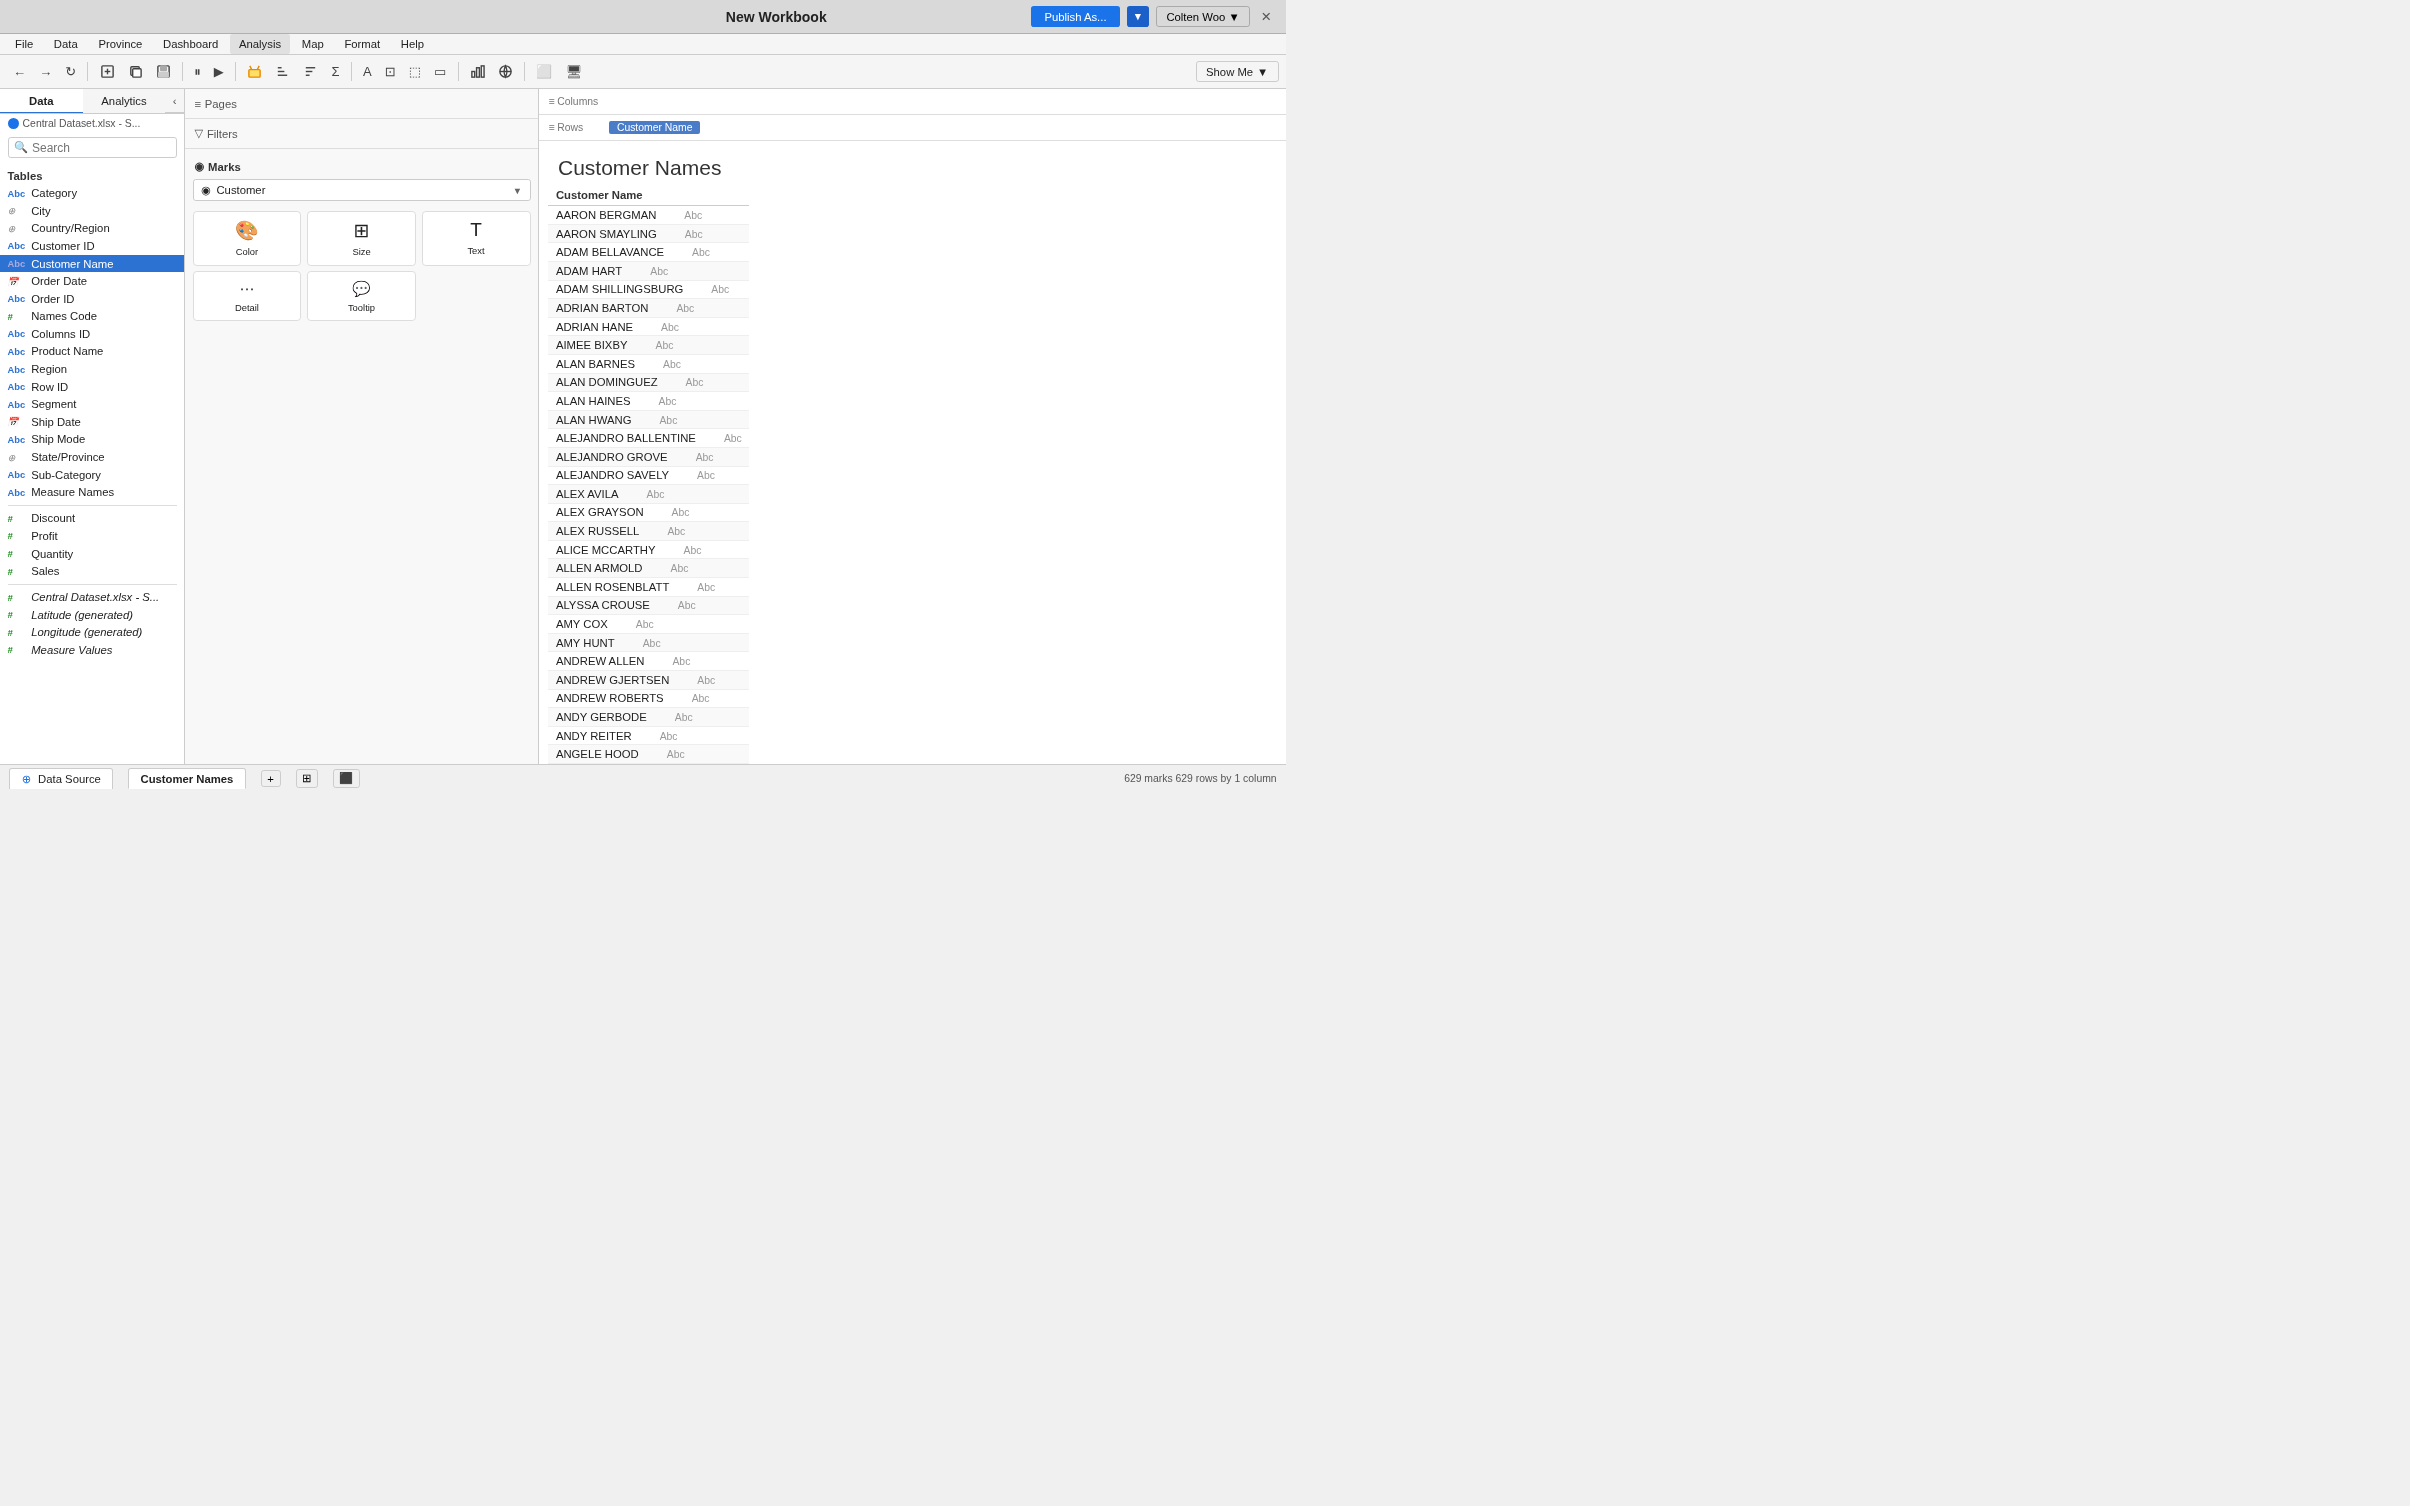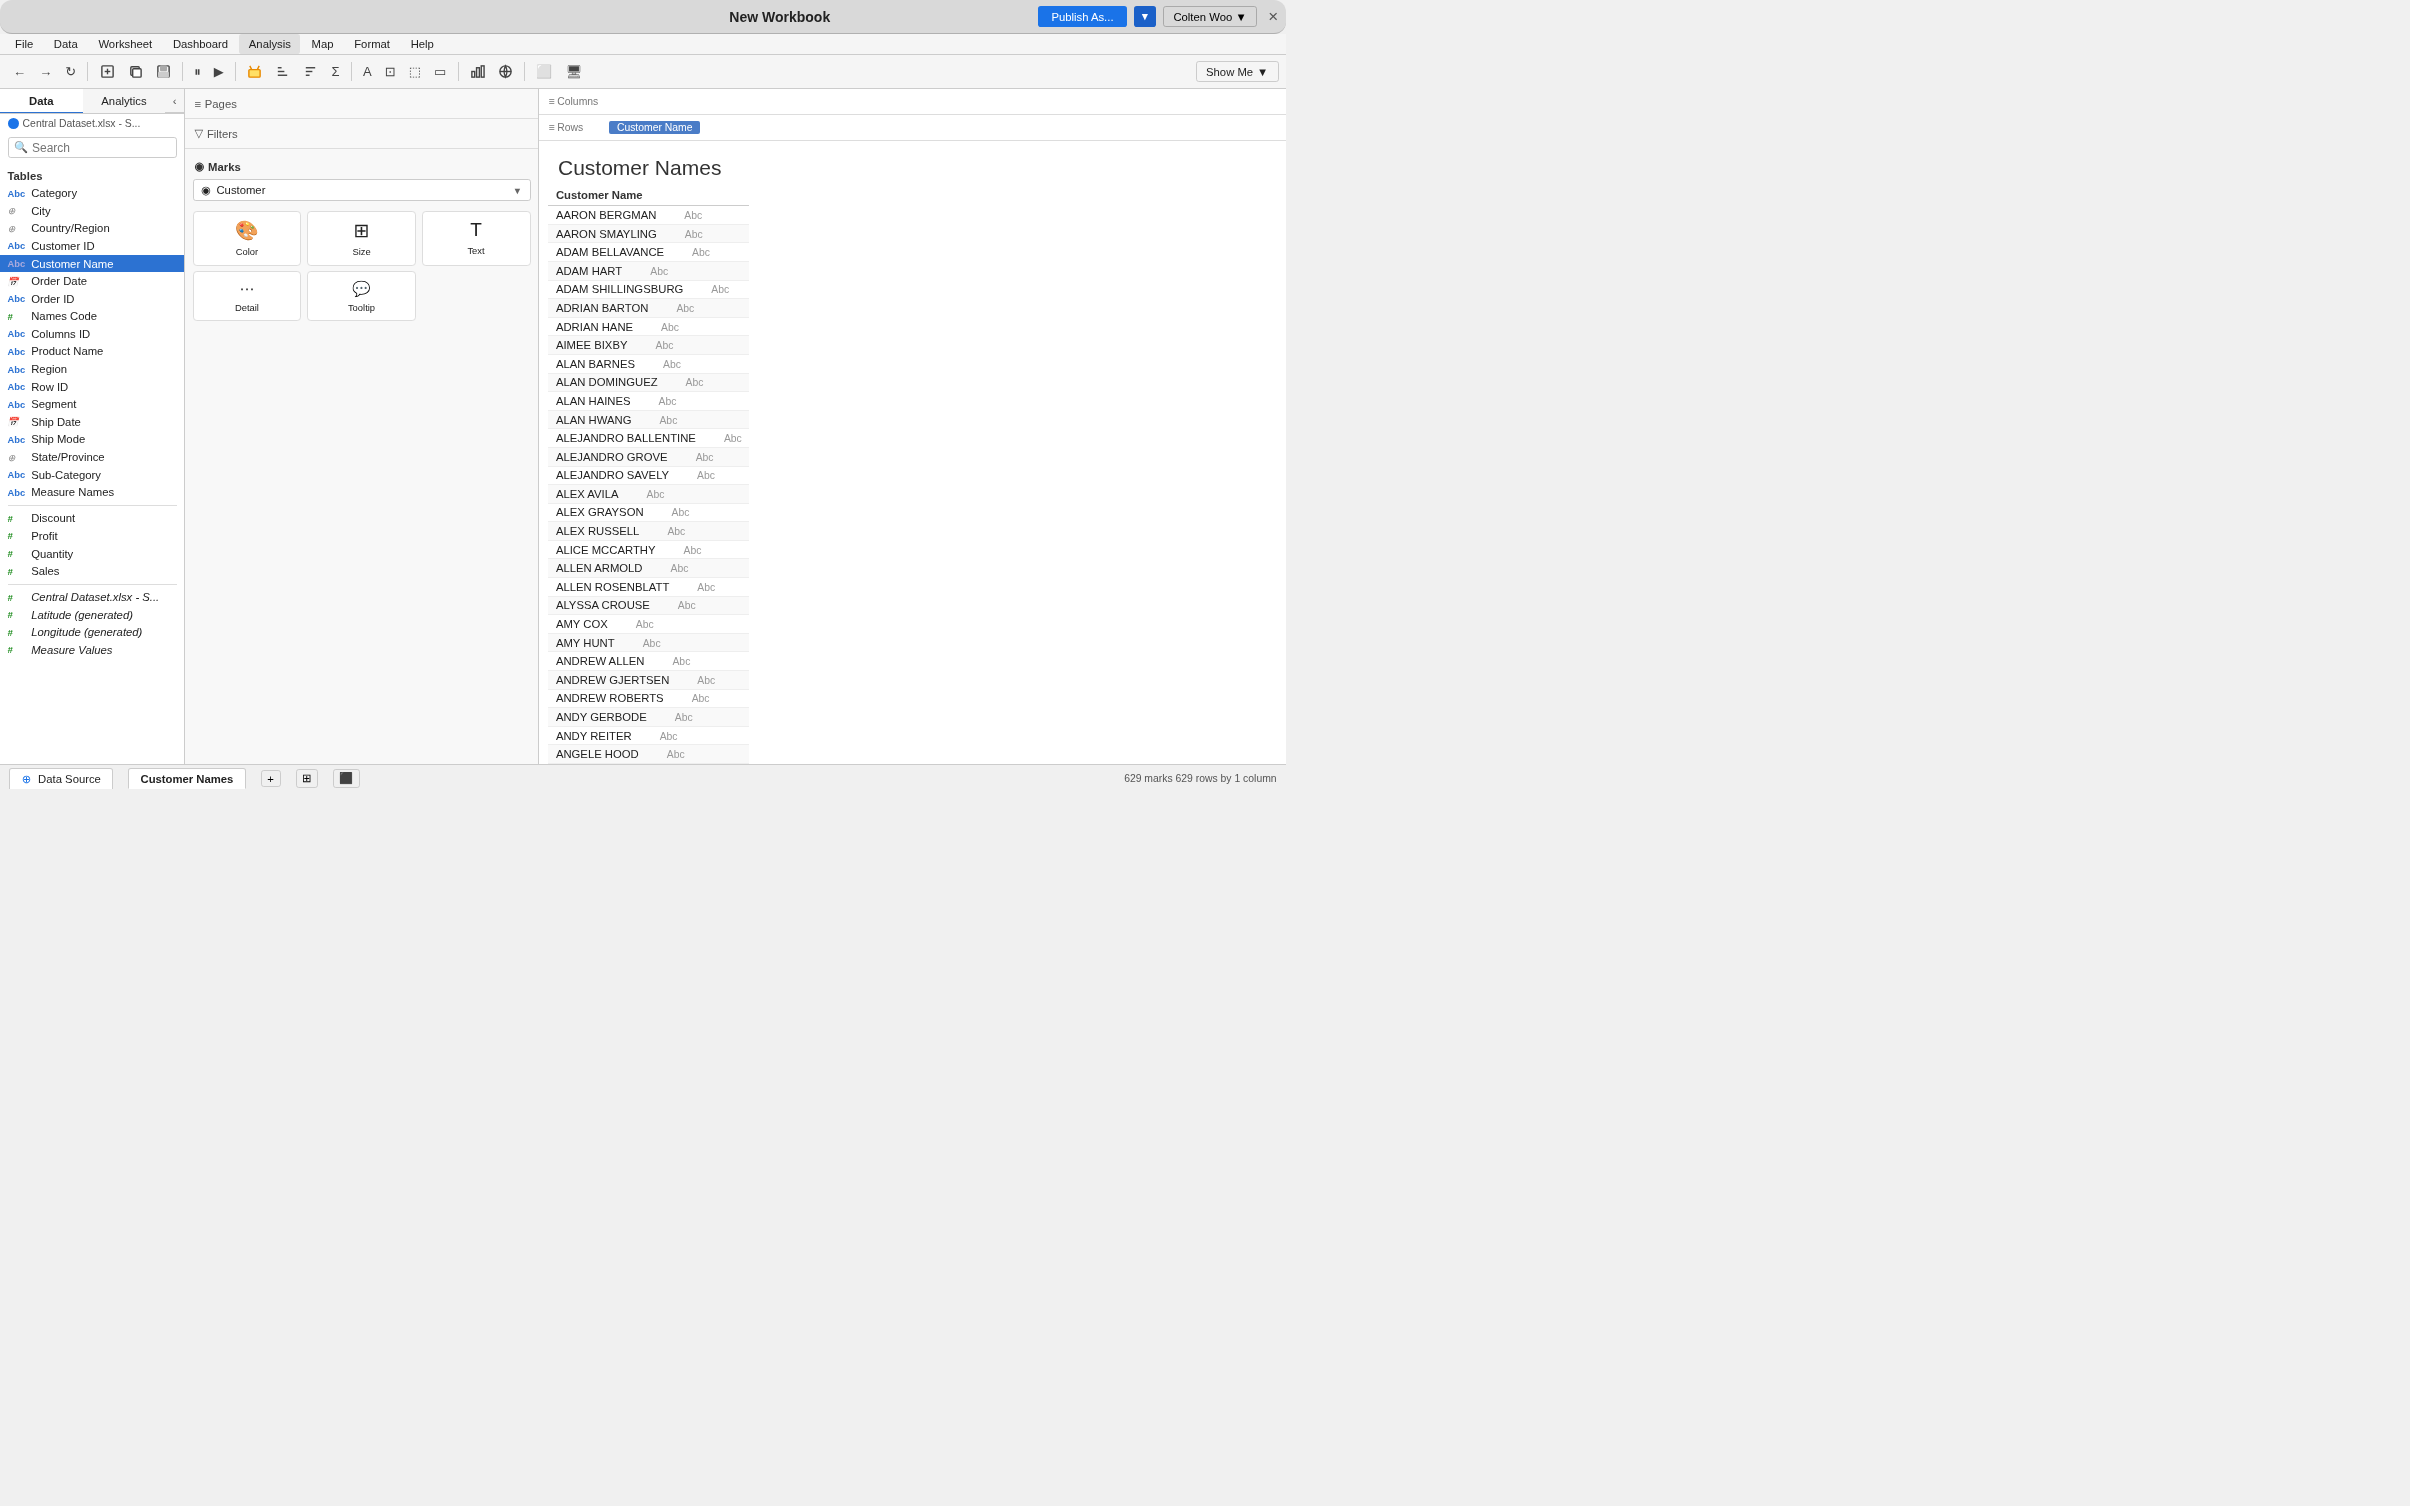--- a/index.html
+++ b/index.html
@@ -1,19 +1,19 @@
 <!DOCTYPE html>
 <html style="font-size:15px"><head>
   <meta charset="utf-8">
   <style>
     * { box-sizing: border-box; margin: 0; padding: 0; }
     body { font-family: 'Segoe UI', Arial, sans-serif; font-size: 11.3px; background: #f0f0f0; color: #222; overflow: hidden; width: 1286px; height: 817px; }
 
     
-    .title-bar { display: flex; align-items: center; justify-content: space-between; background: #d9d9d9; height: 34px; padding: 0 4px; border-bottom: 0.9px solid #b0b0b0; border-radius: 12px; }
+    .title-bar { display: flex; align-items: center; justify-content: space-between; background: #d9d9d9; height: 34px; padding: 0 11px; border-bottom: 0.9px solid #b0b0b0; }
     .title-bar-center { font-size: 14px; font-weight: 600; flex: 1; text-align: center; }
     .title-bar-right { display: flex; align-items: center; gap: 7.5px; }
     .publish-btn { background: #1a73e8; color: #fff; border: none; padding: 4.7px 13px; border-radius: 2.8px; font-size: 11.3px; cursor: pointer; display: flex; align-items: center; gap: 3.8px; }
     .publish-btn-arrow { background: #1a60c8; color: #fff; border: none; padding: 4.7px 5.6px; border-radius: 2.8px; font-size: 10.4px; cursor: pointer; }
     .user-btn { background: none; border: 0.9px solid #aaa; padding: 3.8px 9.4px; border-radius: 2.8px; cursor: pointer; font-size: 11.3px; }
     .close-btn { background: none; border: none; font-size: 17px; cursor: pointer; color: #555; padding: 0 3.8px; }
 
     
     .menu-bar { display: flex; align-items: center; background: #f5f5f5; height: 21px; padding: 0 5.6px; border-bottom: 0.9px solid #ccc; gap: 1.9px; }
     .menu-item { padding: 3.8px 9.4px; cursor: pointer; font-size: 11.3px; border-radius: 2.8px; }
@@ -107,21 +107,21 @@
     <button class="user-btn">
       <span>Colten Woo</span> ▼
     </button>
     <button class="close-btn">×</button>
   </div>
 </div>
 
 <div class="menu-bar">
   <span class="menu-item">File</span>
   <span class="menu-item">Data</span>
-  <span class="menu-item">Worksheet</span>
+  <span class="menu-item">Province</span>
   <span class="menu-item">Dashboard</span>
   <span class="menu-item active">Analysis</span>
   <span class="menu-item">Map</span>
   <span class="menu-item">Format</span>
   <span class="menu-item">Help</span>
 </div>
 
 <div class="top-toolbar">
   <button class="tb-btn">←</button>
   <button class="tb-btn">→</button>

